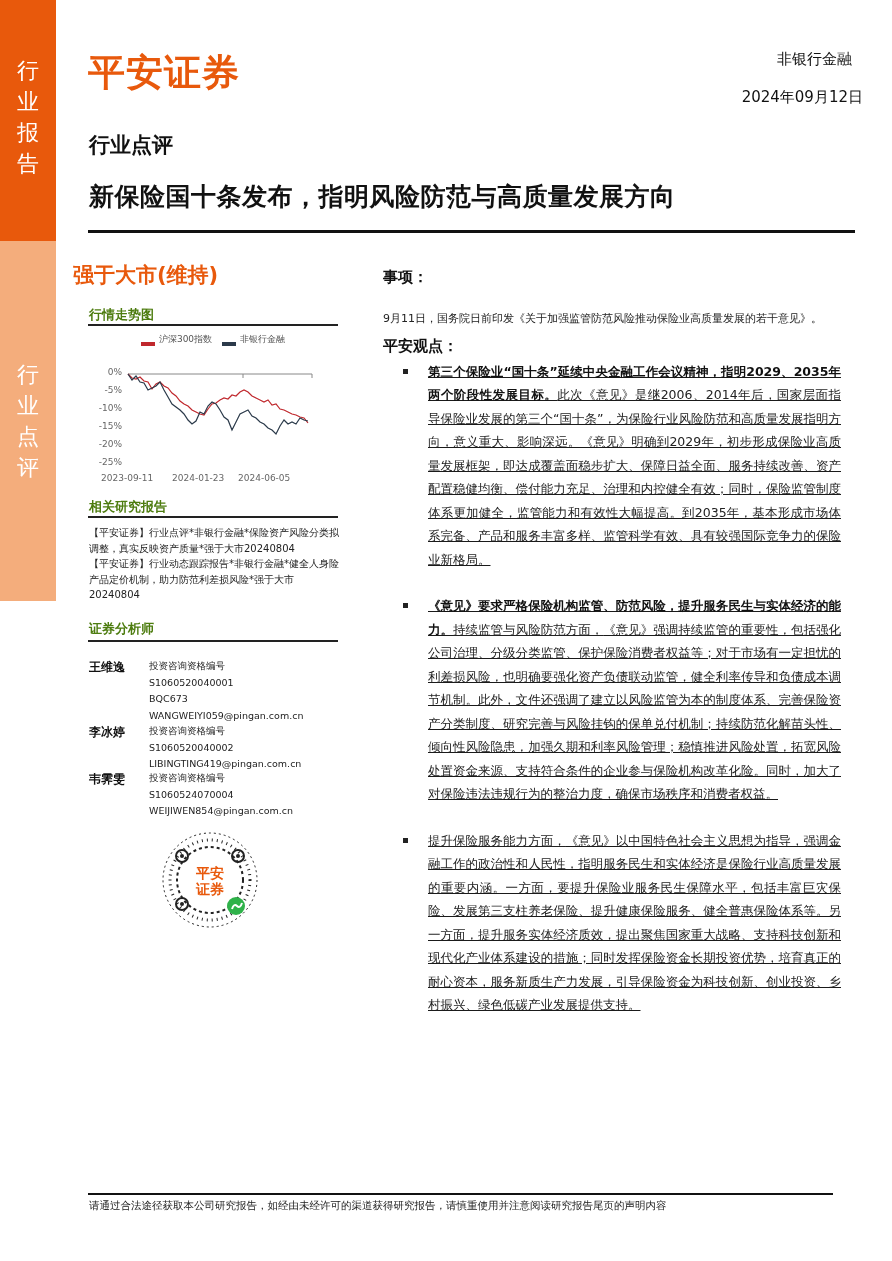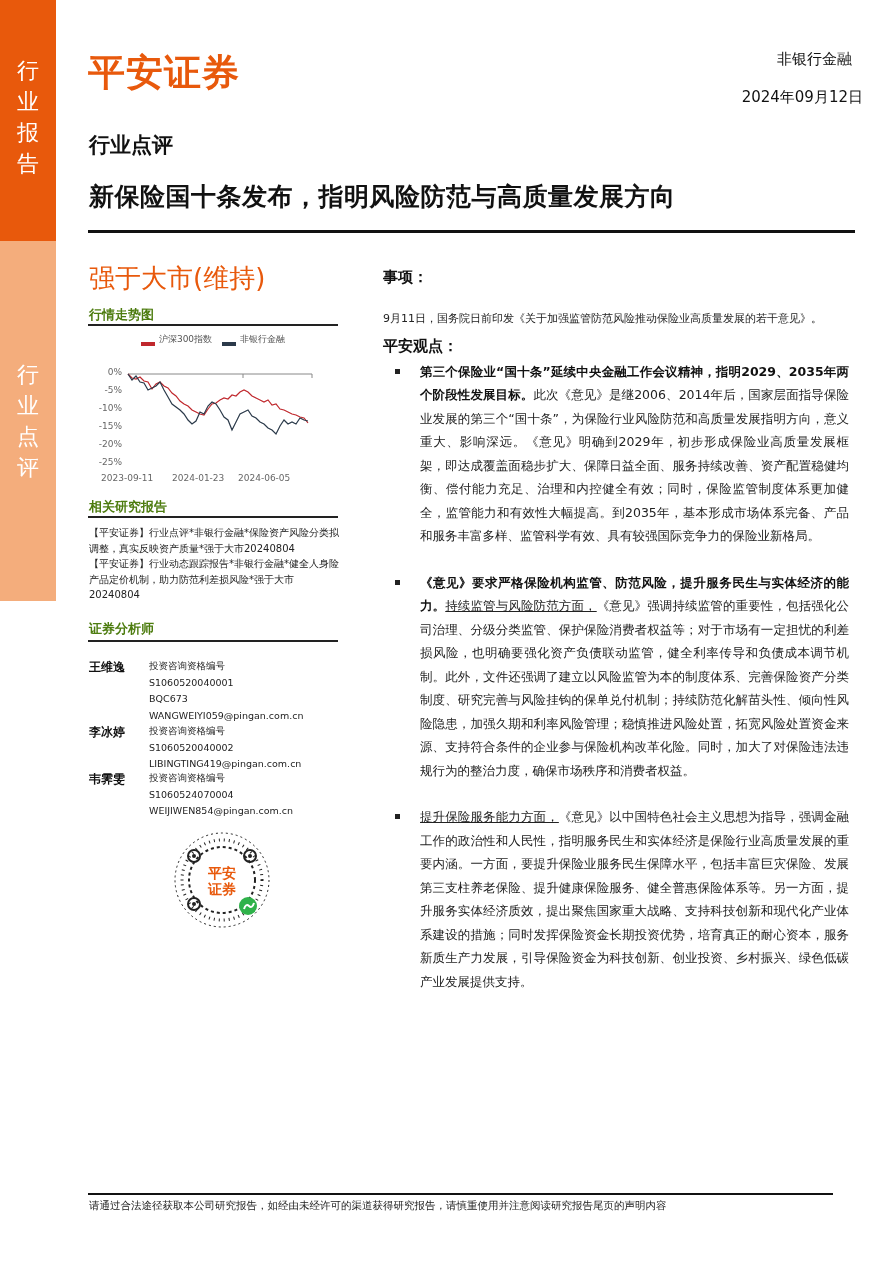--- a/index.html
+++ b/index.html
@@ -20,43 +20,43 @@
 
   
   .logo { position: absolute; left: 88px; top: 48px; font-size: 37px; font-weight: bold; color: #e8590c; letter-spacing: 1px; text-align: right; }
   .sector { position: absolute; right: 40px; top: 50px; font-size: 15px; color: #111; }
   .date { position: absolute; right: 29px; top: 88px; font-size: 15px; color: #111; text-align: center; }
   .report-type { position: absolute; left: 89px; top: 131px; font-size: 21px; font-weight: bold; color: #111; }
   .title { position: absolute; left: 89px; top: 180px; font-size: 25px; font-weight: bold; color: #111; letter-spacing: 0.5px; }
   .title-rule { position: absolute; left: 88px; top: 230px; width: 767px; height: 3px; background: #111; }
 
   
-  .rating { position: absolute; left: 89px; top: 261px; font-size: 26px; font-weight: normal; color: #e8590c; }
+  .rating { position: absolute; left: 73px; top: 261px; font-size: 21px; font-weight: bold; color: #e8590c; }
   .sec-head { position: absolute; left: 89px; font-size: 13px; font-weight: bold; color: #4d7c0f; }
   .sec-rule { position: absolute; left: 88px; width: 250px; height: 2px; background: #222; }
 
   .chart { position: absolute; left: 88px; top: 330px; width: 250px; height: 160px; }
   .legend { position: absolute; top: 3px; left: 0; width: 250px; display: flex; justify-content: center; gap: 10px; font-size: 9px; color: #555; }
   .legend-item { display: flex; align-items: flex-end; gap: 4px; }
   .legend-swatch { width: 14px; height: 4px; display: inline-block; }
   .ytick { position: absolute; font-size: 9px; color: #666; width: 34px; text-align: right; }
   .xtick { position: absolute; font-size: 9px; color: #666; }
 
   .reports { position: absolute; left: 89px; top: 525px; width: 250px; font-size: 10px; line-height: 15.5px; color: #222; }
 
   .analyst-name { position: absolute; left: 89px; font-size: 12px; font-weight: bold; color: #111; }
   .analyst-info { position: absolute; left: 149px; font-size: 9.5px; line-height: 16.5px; color: #222; }
 
-  .qr { position: absolute; left: 172px; top: 830px; width: 100px; height: 100px; }
+  .qr { position: absolute; left: 160px; top: 830px; width: 100px; height: 100px; }
 
   
   .right { position: absolute; left: 383px; top: 268px; width: 470px; }
   .rh { font-size: 15px; font-weight: bold; color: #111; margin: 0; }
   .para { font-size: 11px; line-height: 23.5px; color: #222; margin: 20px 0 6px 0; }
-  .bullets { list-style: none; padding: 0; margin: 4px; }
+  .bullets { list-style: none; padding: 0; margin: 12px; text-decoration: underline; }
   .bullet { position: relative; padding-left: 33px; font-size: 12.5px; line-height: 23.5px; color: #222; margin-bottom: 23px; text-align: justify; }
   .bullet-mark { position: absolute; left: 8px; top: 9px; width: 5px; height: 5px; background: #222; }
   .b { font-weight: bold; color: #111; }
   .u { text-decoration: underline; }
 
   .footer-rule { position: absolute; left: 88px; top: 1193px; width: 745px; height: 2px; background: #111; }
   .footer { position: absolute; left: 89px; top: 1199px; font-size: 10.5px; color: #222; }
 </style>
 </head>
 <body>

